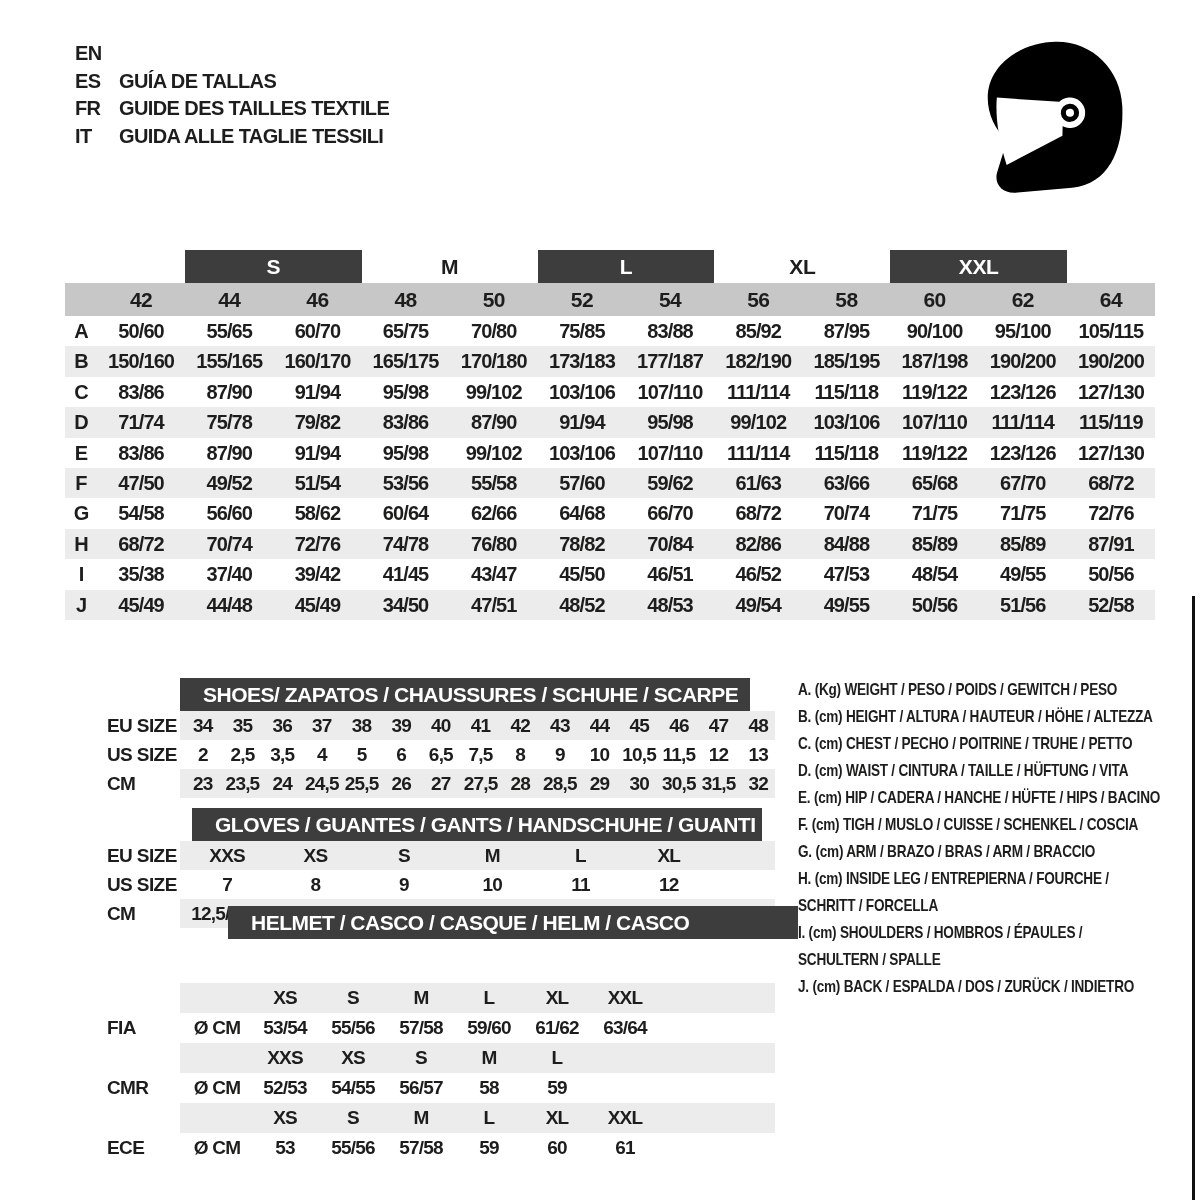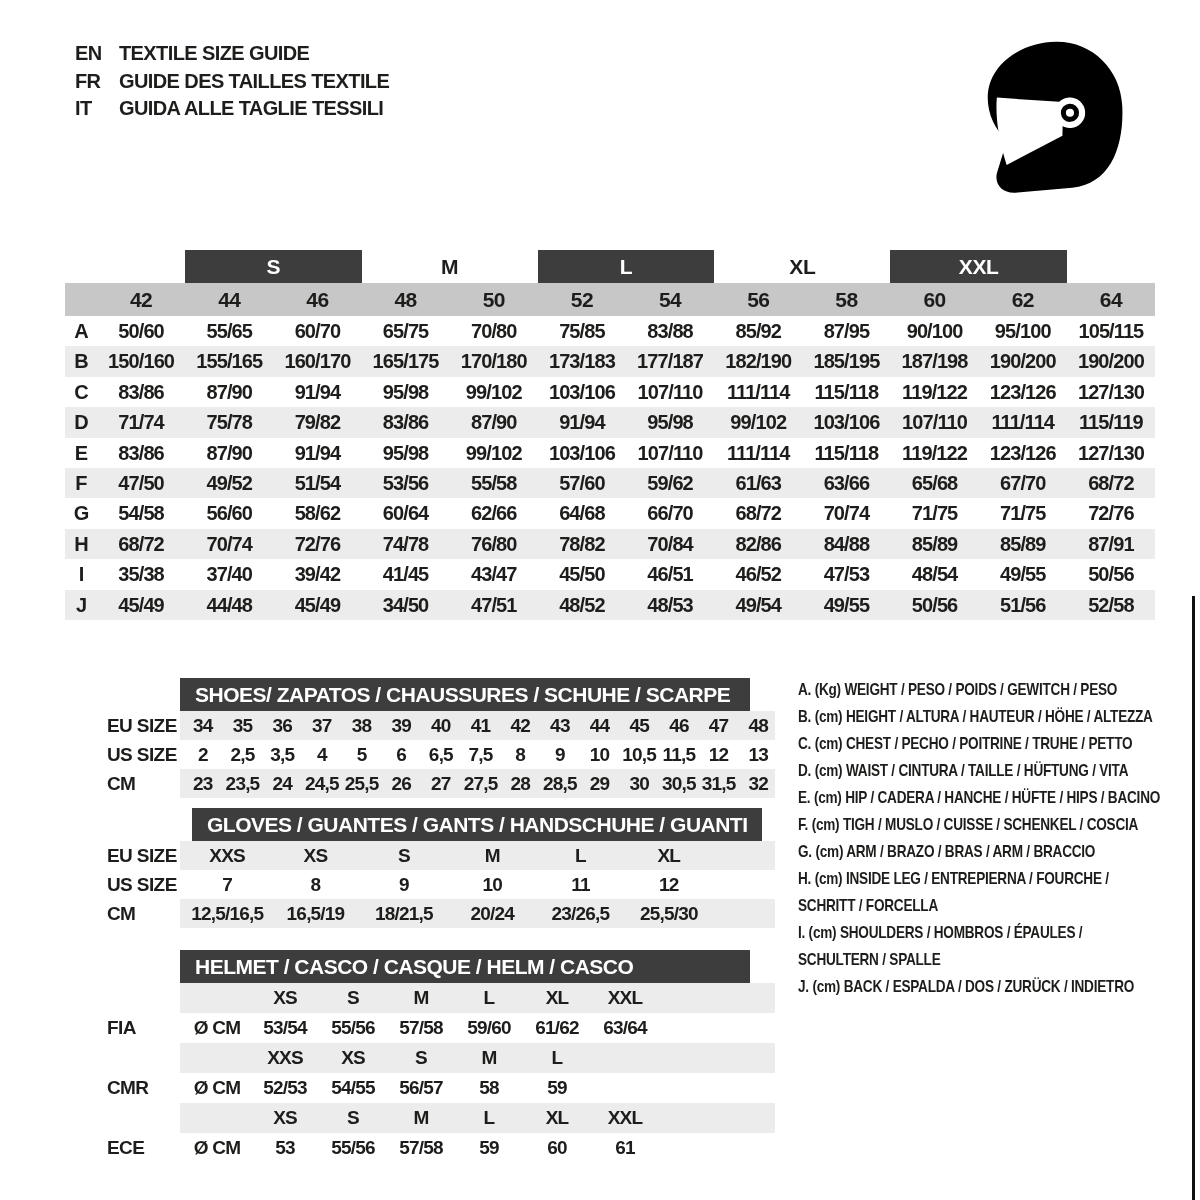--- a/index.html
+++ b/index.html
@@ -21,24 +21,24 @@
   .size-box{background:#3d3d3d;color:#ffffff;text-align:center;line-height:33px;font-size:21px;letter-spacing:-0.4px;}
   .size-plain{text-align:center;line-height:33px;font-size:21px;letter-spacing:-0.4px;}
   #size-number-row{height:33px;background:#c7c7c7;}
   .num-cell{text-align:center;line-height:33px;font-size:21px;letter-spacing:-0.6px;}
   .mt-row{height:30.4px;}
   .mt-row.shaded{background:#ececec;}
   .mt-label,.mt-cell{text-align:center;line-height:30.4px;font-size:20px;letter-spacing:-0.9px;white-space:nowrap;}
 
   
   .section-bar{position:absolute;left:180px;width:570px;height:33px;background:#3d3d3d;color:#fff;
-    font-size:21px;font-weight:bold;line-height:33px;padding-left:15px;box-sizing:border-box;letter-spacing:-0.5px;white-space:nowrap;}
+    font-size:21px;font-weight:bold;line-height:33px;padding-left:23px;box-sizing:border-box;letter-spacing:-0.5px;white-space:nowrap;}
   #shoes-bar{top:678px;}
   #gloves-bar{top:808px;margin-left:12px;}
-  #helmet-bar{top:950px;}
+  #helmet-bar{top:906px;margin-left:48px;}
 
   
   .srow{position:relative;height:29px;width:1200px;}
   #helmet-rows .srow{height:30px;}
   .slabel{position:absolute;left:75px;top:0;line-height:29px;font-size:19px;font-weight:bold;letter-spacing:-0.6px;margin-left:32px;}
   #helmet-rows .slabel{line-height:30px;}
   .sstripe{position:absolute;left:180px;top:0;width:595px;height:100%;}
   .sstripe.shaded{background:#ececec;}
   .scontent{position:absolute;left:3px;top:0;height:100%;display:flex;}
   .scell{flex:1;text-align:center;line-height:29px;font-size:19px;font-weight:bold;letter-spacing:-0.8px;white-space:nowrap;}
@@ -55,21 +55,24 @@
   
   #page-edge-line{position:absolute;left:1192px;top:596px;width:3px;height:604px;background:#101010;}
 </style>
 </head>
 <body>
 
 <div id="lang-block">
   <div id="lang-list">
       <div class="lang-row">
         <span class="lang-code">EN</span>
-        <span class="lang-title">TEXTILE SIZE GUIDE</span>
+      </div>
+      <div class="lang-row">
+        <span class="lang-code">ES</span>
+        <span class="lang-title">GUÍA DE TALLAS</span>
       </div>
       <div class="lang-row">
         <span class="lang-code">FR</span>
         <span class="lang-title">GUIDE DES TAILLES TEXTILE</span>
       </div>
       <div class="lang-row">
         <span class="lang-code">IT</span>
         <span class="lang-title">GUIDA ALLE TAGLIE TESSILI</span>
       </div>
     </div>

